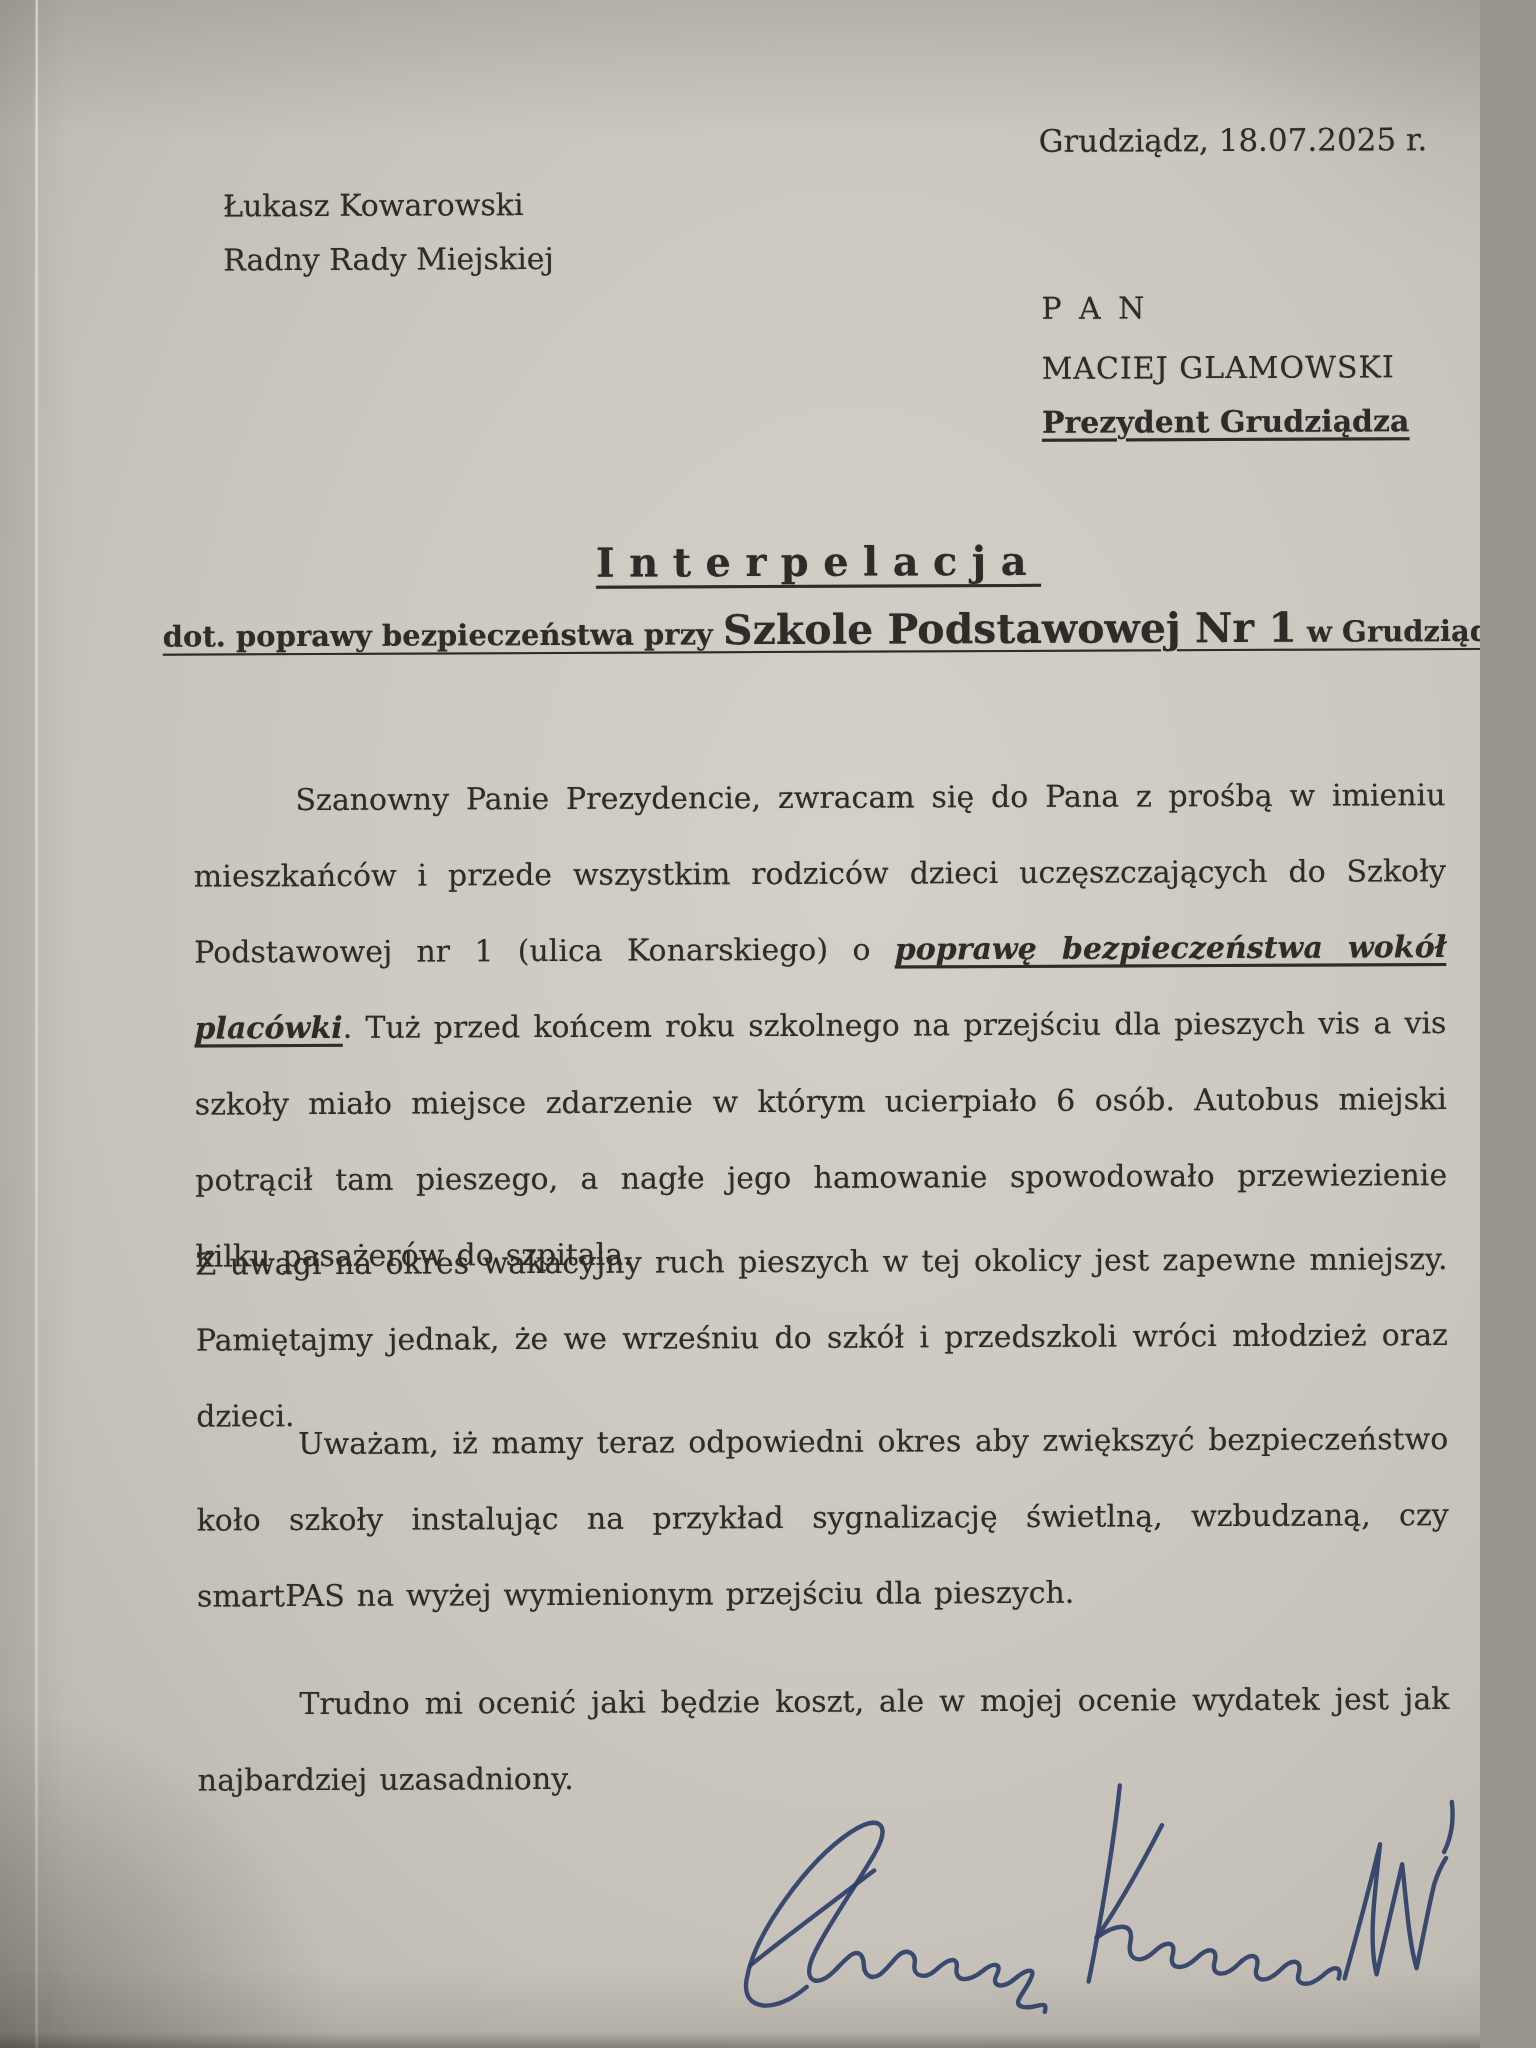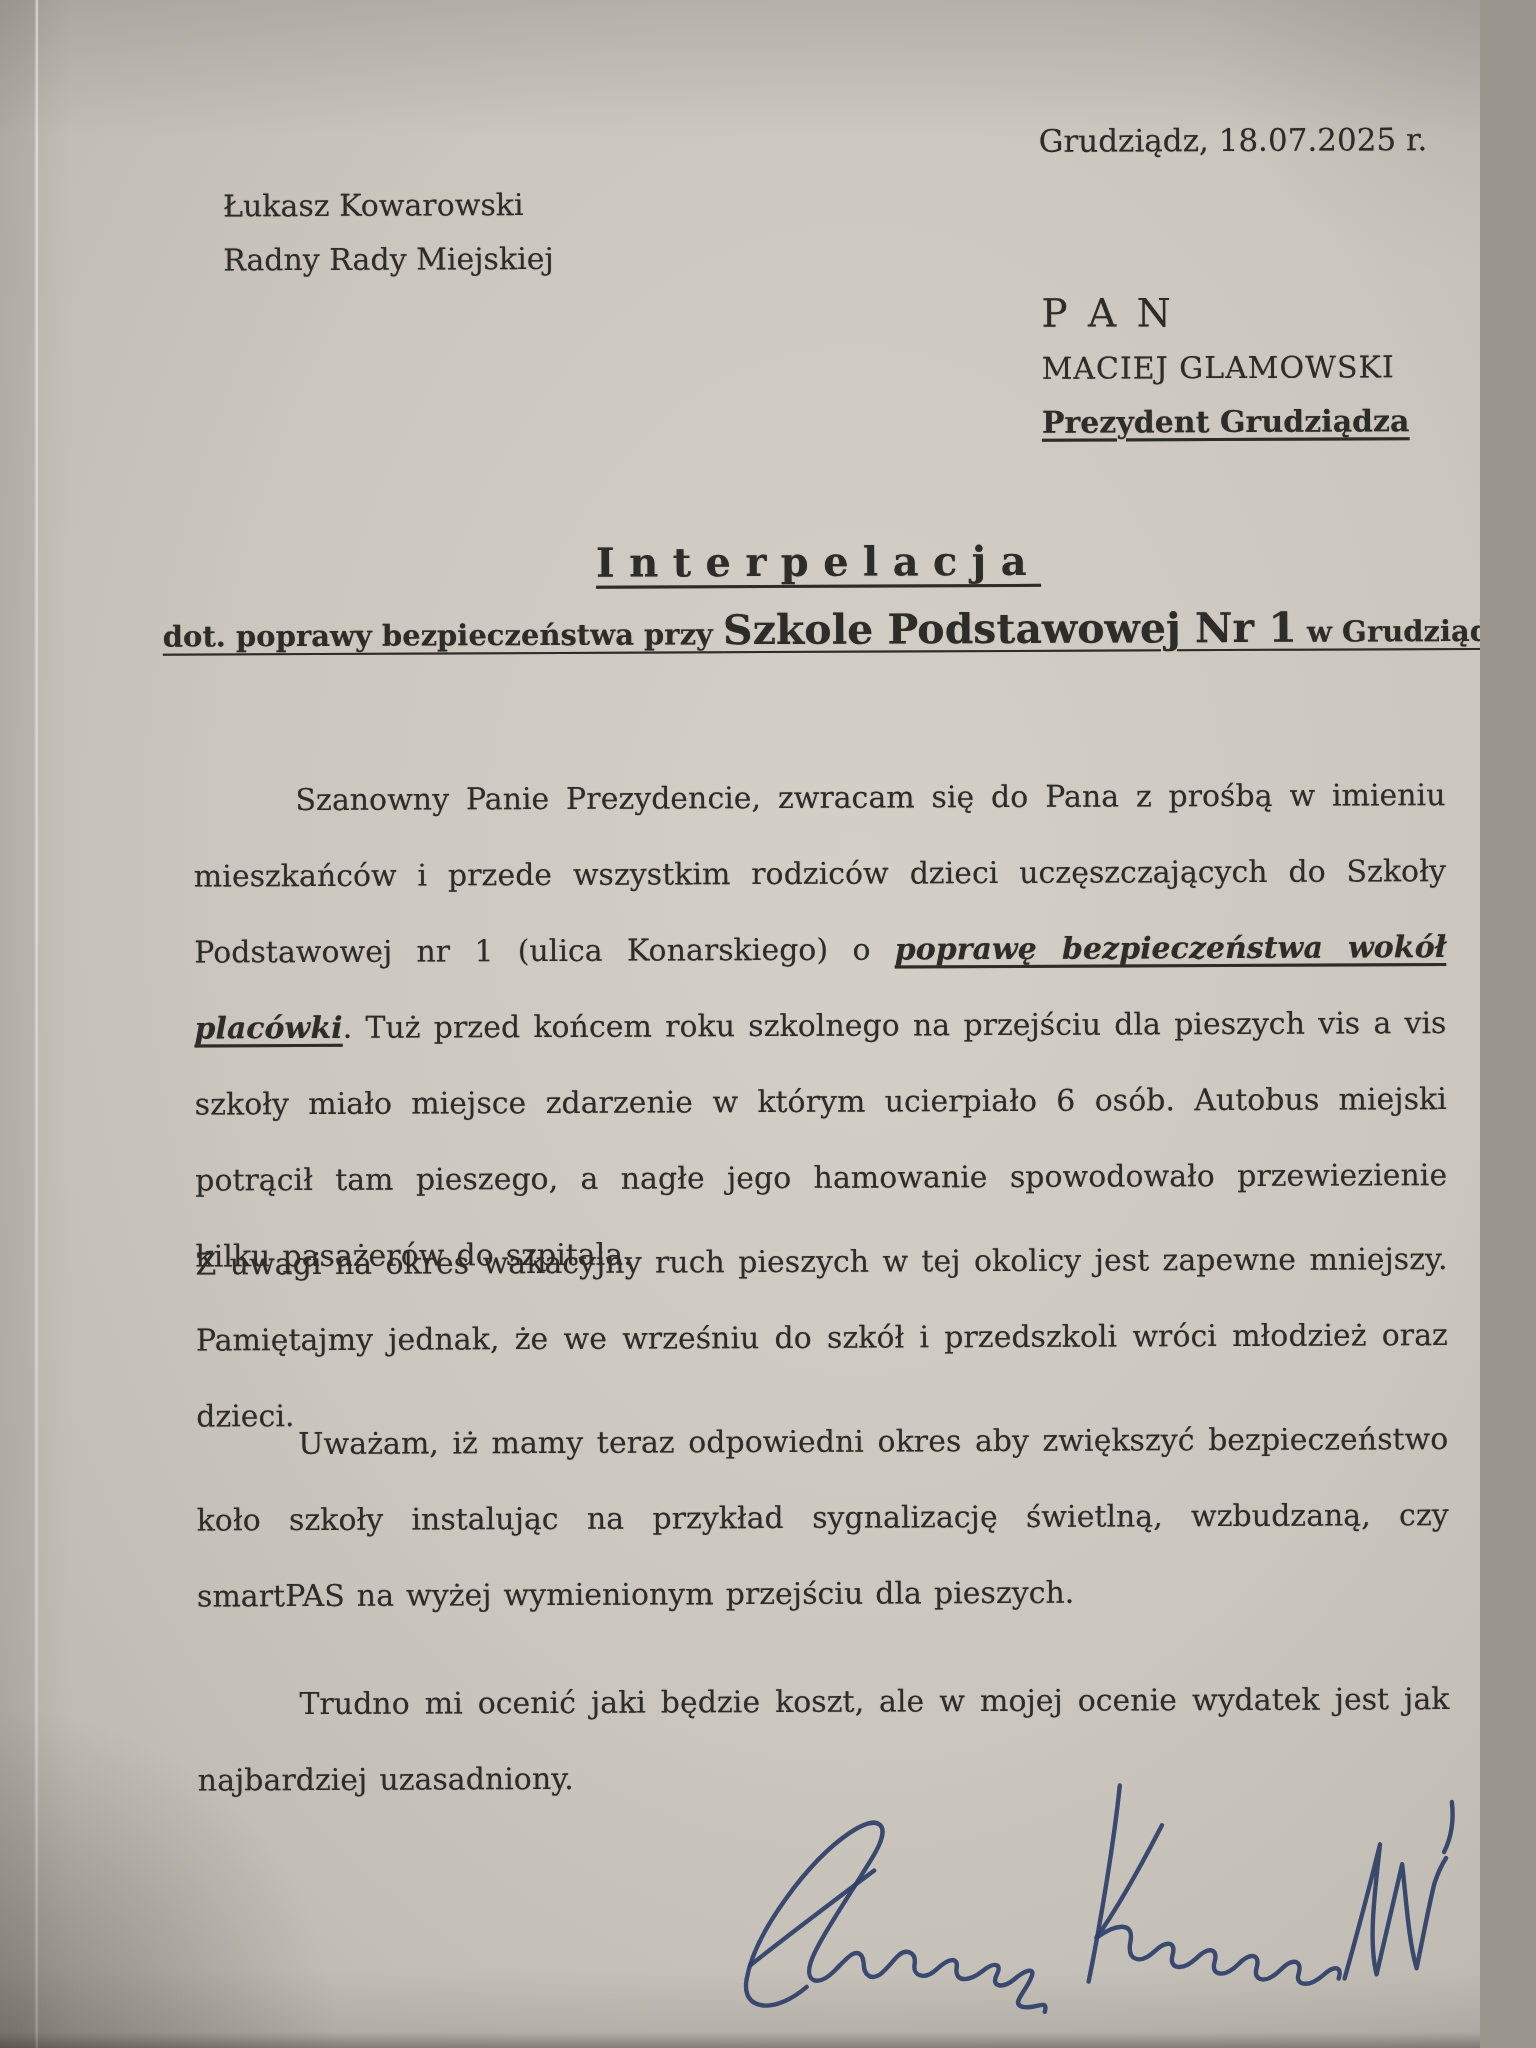--- a/index.html
+++ b/index.html
@@ -37,21 +37,21 @@
     width: 1536px;
     height: 2048px;
     transform: rotate(-0.25deg);
     transform-origin: 50% 0;
     text-shadow: 0 0 1px rgba(46,44,40,0.45);
   }
   .abs { position: absolute; }
   .date      { left: 1038px; top: 124px;  font-size: 31px; }
   .sendername  { left: 222px; top: 186px; font-size: 30px; }
   .sendertitle { left: 222px; top: 240px; font-size: 30px; }
-  .salutation  { left: 1040px; top: 292px; font-size: 39px; letter-spacing: 4px; }
+  .salutation  { left: 1040px; top: 292px; font-size: 30px; letter-spacing: 4px; }
   .recipname   { left: 1040px; top: 352px; font-size: 30px; letter-spacing: 1px; }
   .reciptitle  {
     left: 1040px; top: 406px; font-size: 30px; font-weight: bold;
     text-decoration: underline; text-decoration-thickness: 2.5px; text-underline-offset: 6px;
   }
   .title {
     left: 190px; top: 538px; width: 1252px;
     text-align: center;
     font-size: 40px; font-weight: bold;
     letter-spacing: 0.36em;

